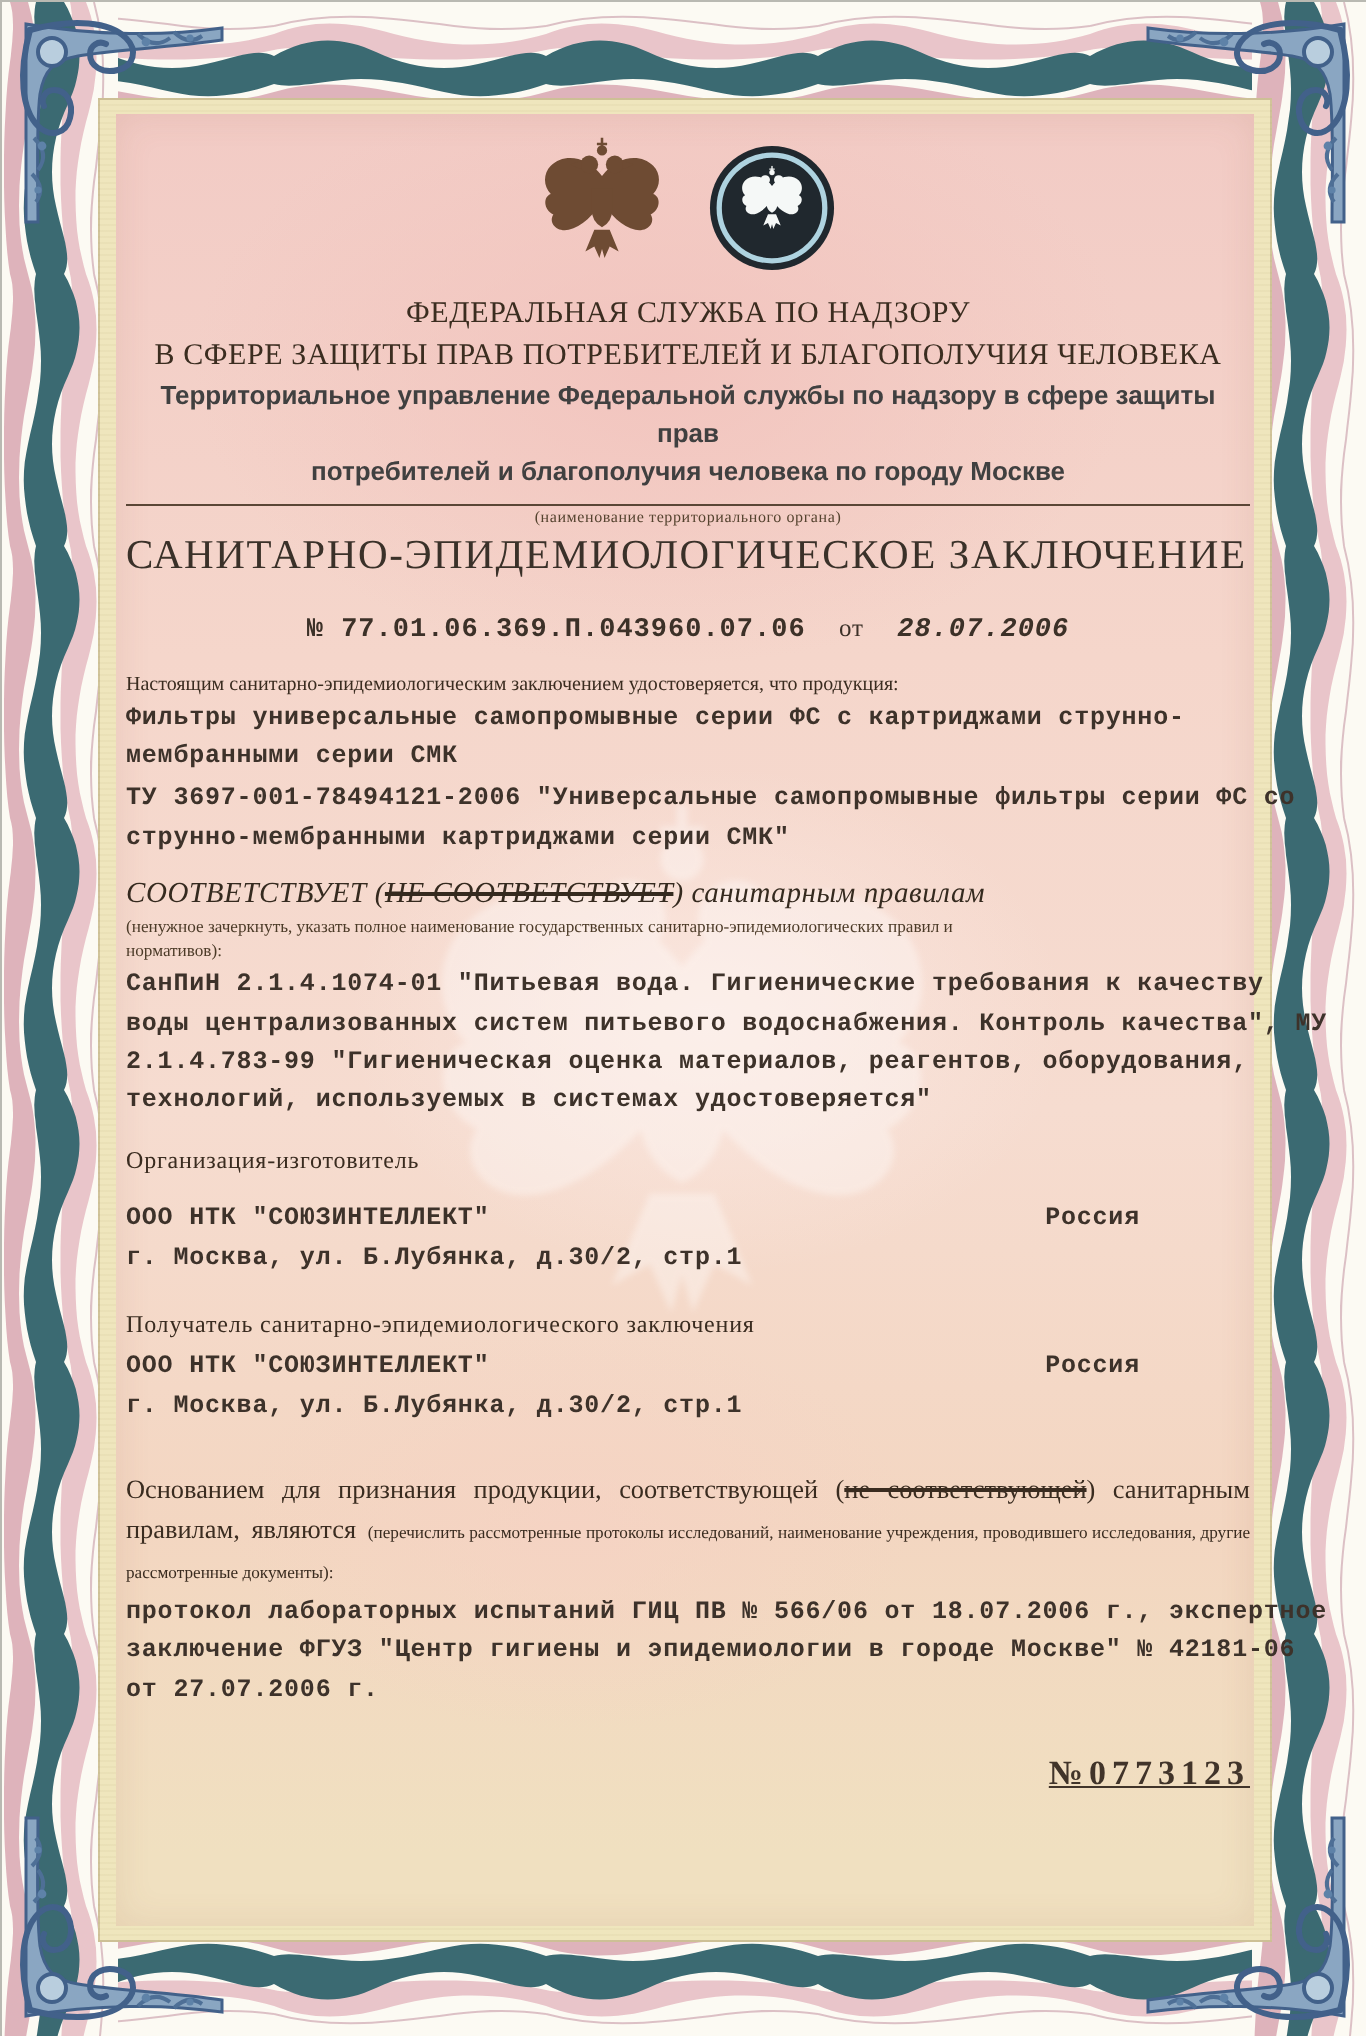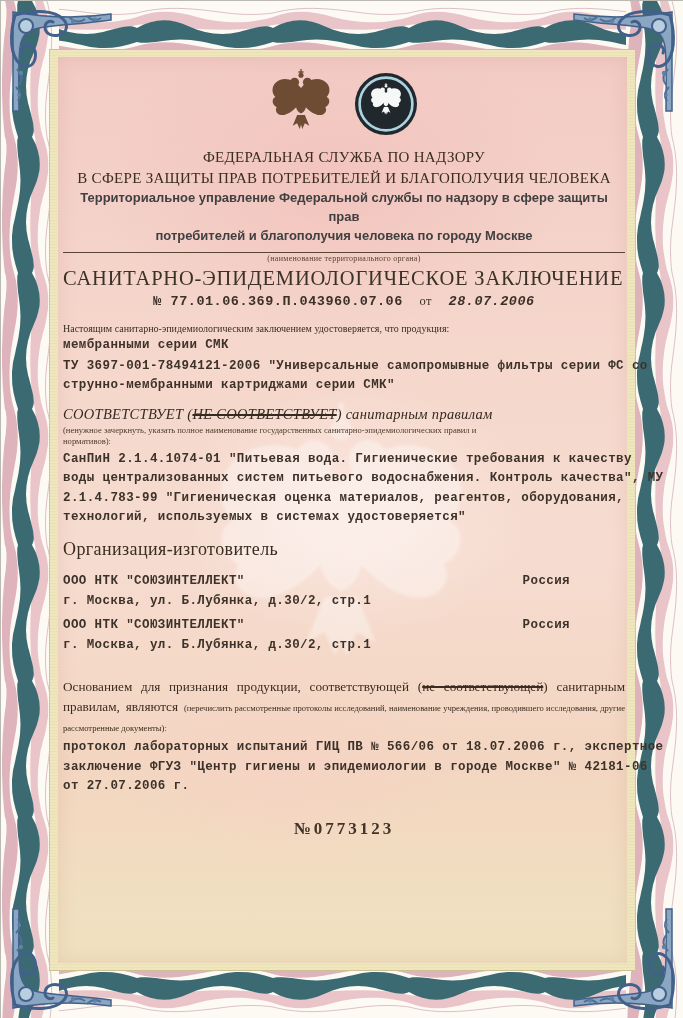--- a/index.html
+++ b/index.html
@@ -35,41 +35,41 @@
     opacity:.35;filter:blur(1.5px);}
   
   .content{position:absolute;left:62px;top:64px;width:562px;z-index:6;color:#33281e;}
   .emblem-row{display:flex;justify-content:center;align-items:center;gap:20px;height:78px;margin-bottom:4px;}
   .agency{line-height:1.4;text-align:center;font-weight:normal;font-size:15px;letter-spacing:.3px;color:#3b2d20;}
   .territorial{text-align:center;font-family:"Liberation Sans",sans-serif;
     font-weight:bold;font-size:13px;line-height:1.45;color:#404040;}
   .rule-line{margin-top:6px;border-bottom:1.6px solid #5a4636;width:100%;}
   .caption{margin-top:1px;text-align:center;font-size:8px;color:#55432f;letter-spacing:.3px;}
   .doc-title{margin-top:4px;text-align:left;font-size:20.5px;letter-spacing:.8px;color:#3a3129;font-weight:500;}
-  .num-row{margin-top:4px;text-align:center;font-family:"Liberation Mono",monospace;
+  .num-row{margin-top:17px;text-align:center;font-family:"Liberation Mono",monospace;
     font-weight:bold;font-size:13.5px;color:#3c3128;letter-spacing:.5px;}
   .num-row .of{font-family:"Liberation Serif",serif;font-weight:normal;font-size:12.5px;padding:0 8px;}
   .num-row .date{font-style:italic;}
   .serif-line{font-size:10px;color:#3a2c20;}
   .nowrap{white-space:nowrap;}
   .mono-block{font-family:"Liberation Mono",monospace;font-weight:bold;font-size:12.5px;
     line-height:1.55;letter-spacing:.4px;color:#3d322a;white-space:nowrap;overflow:visible;}
   .mt2{margin-top:2px;}  .mt4{margin-top:4px;}
   .made-line{margin-top:26px;font-size:12.5px;color:#3a2c20;}
   .compliance{margin-top:10px;font-size:14.5px;letter-spacing:.3px;color:#352a1f;font-style:italic;}
   .struck{text-decoration:line-through;text-decoration-thickness:1.6px;}
   .tiny-note{margin-top:2px;font-size:8.6px;line-height:1.35;color:#4c3b28;max-width:452px;}
-  .section-label{margin-top:12px;font-size:18px;letter-spacing:.4px;color:#3a2c20;}
+  .section-label{margin-top:12px;font-size:12px;letter-spacing:.4px;color:#3a2c20;}
   .org-row{margin-top:14px;display:flex;justify-content:space-between;font-family:"Liberation Mono",monospace;
     font-weight:bold;font-size:12.5px;letter-spacing:.4px;color:#3d322a;}
   .org-row .country{margin-right:55px;}
   .basis{margin-top:22px;font-size:13.2px;line-height:1.5;text-align:justify;word-spacing:2.5px;color:#3a2c20;}
   .basis .small-inline{font-size:8.6px;word-spacing:0;line-height:1.3;}
-  .serial{margin-top:22px;text-align:center;font-weight:bold;font-size:17px;
-    letter-spacing:3px;color:#41342a;font-family:"Liberation Serif",serif;}
+  .serial{margin-top:22px;text-align:right;font-weight:bold;font-size:17px;
+    letter-spacing:3px;color:#41342a;font-family:"Liberation Serif",serif;text-decoration:underline;}
   .eagle-emblem{width:64px;height:72px;color:#6e4b33;}
   .seal{width:66px;height:66px;}
 </style>
 </head>
 <body>
 
 <svg width="0" height="0" style="position:absolute">
   <defs>
     <pattern id="gwave" width="136" height="58" patternUnits="userSpaceOnUse">
       <rect width="136" height="58" fill="#fcfaf3"></rect>
@@ -181,20 +181,21 @@
     <div class="doc-title">САНИТАРНО-ЭПИДЕМИОЛОГИЧЕСКОЕ ЗАКЛЮЧЕНИЕ</div>
     <div class="num-row">
       <span>№</span>
       <span>77.01.06.369.П.043960.07.06</span>
       <span class="of">от</span>
       <span class="date">28.07.2006</span>
     </div>
 
     <div class="serif-line nowrap" style="margin-top:14px">Настоящим санитарно-эпидемиологическим заключением удостоверяется, что продукция:</div>
     <div class="mono-block mt2">
+      <div>Фильтры универсальные самопромывные серии ФС с картриджами струнно-</div>
       <div>мембранными серии СМК</div>
     </div>
 
     <div class="mono-block mt2">
       <div>ТУ 3697-001-78494121-2006 "Универсальные самопромывные фильтры серии ФС со</div>
       <div>струнно-мембранными картриджами серии СМК"</div>
     </div>
 
     <div class="compliance">
       <span>СООТВЕТСТВУЕТ (</span><span class="struck">НЕ СООТВЕТСТВУЕТ</span><span>) санитарным правилам</span>
@@ -207,20 +208,21 @@
       <div>технологий, используемых в системах удостоверяется"</div>
     </div>
 
     <div class="section-label">Организация-изготовитель</div>
     <div class="org-row">
       <span>ООО НТК "СОЮЗИНТЕЛЛЕКТ"</span>
       <span class="country">Россия</span>
     </div>
     <div class="mono-block mt4">г. Москва, ул. Б.Лубянка, д.30/2, стр.1</div>
 
+    <div class="section-label" style="margin-top:16px">Получатель санитарно-эпидемиологического заключения</div>
     <div class="org-row" style="margin-top:6px">
       <span>ООО НТК "СОЮЗИНТЕЛЛЕКТ"</span>
       <span class="country">Россия</span>
     </div>
     <div class="mono-block mt4">г. Москва, ул. Б.Лубянка, д.30/2, стр.1</div>
 
     <div class="basis">
       <span>Основанием для признания продукции, соответствующей (</span><span class="struck">не соответствующей</span><span>) санитарным правилам, являются </span><span class="small-inline">(перечислить рассмотренные протоколы исследований, наименование учреждения, проводившего исследования, другие рассмотренные документы):</span>
     </div>
     <div class="mono-block mt2">

